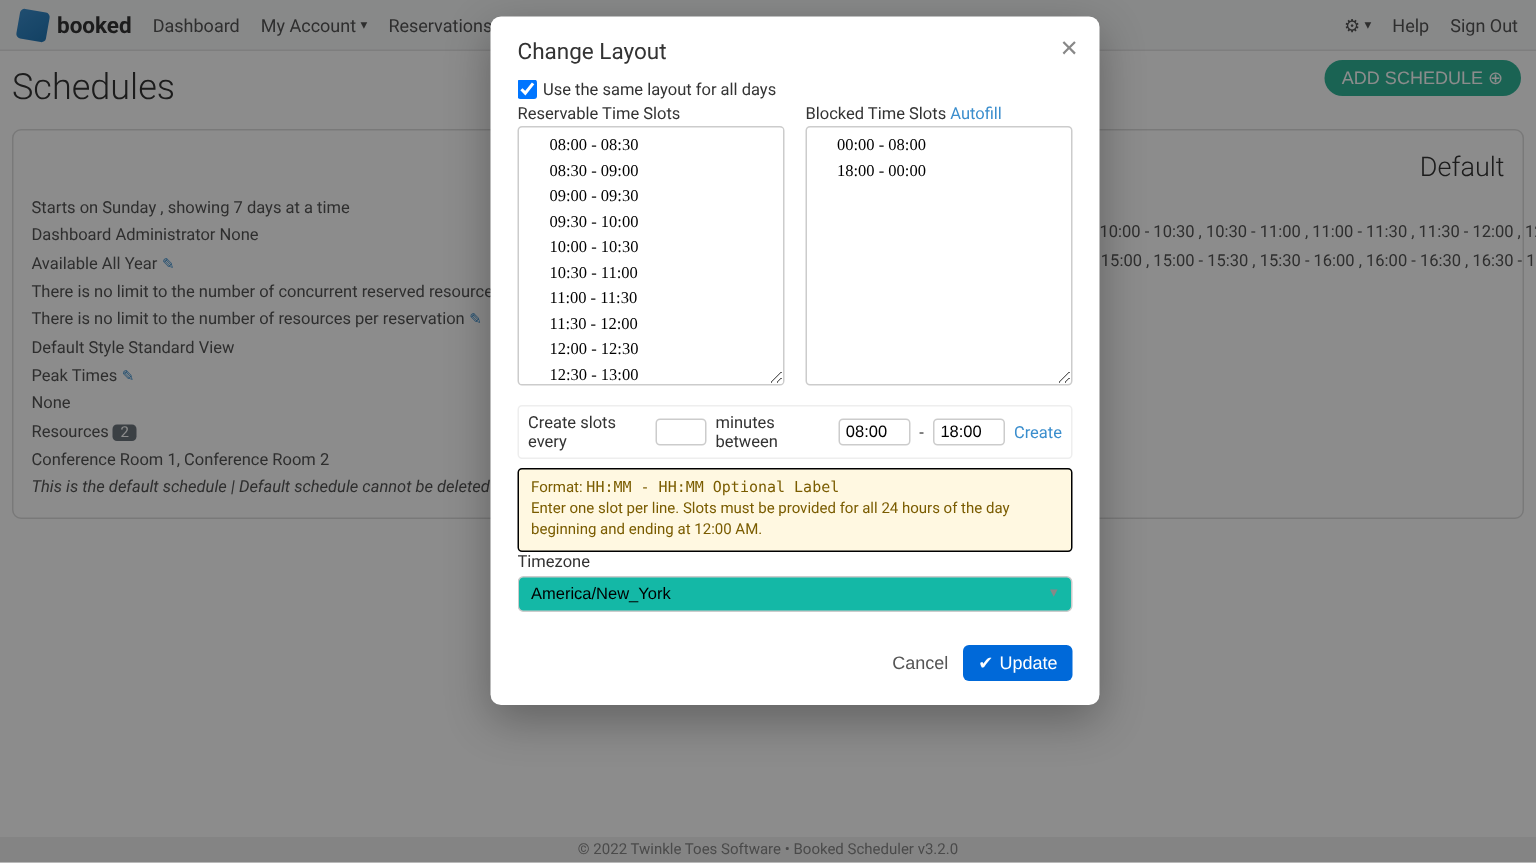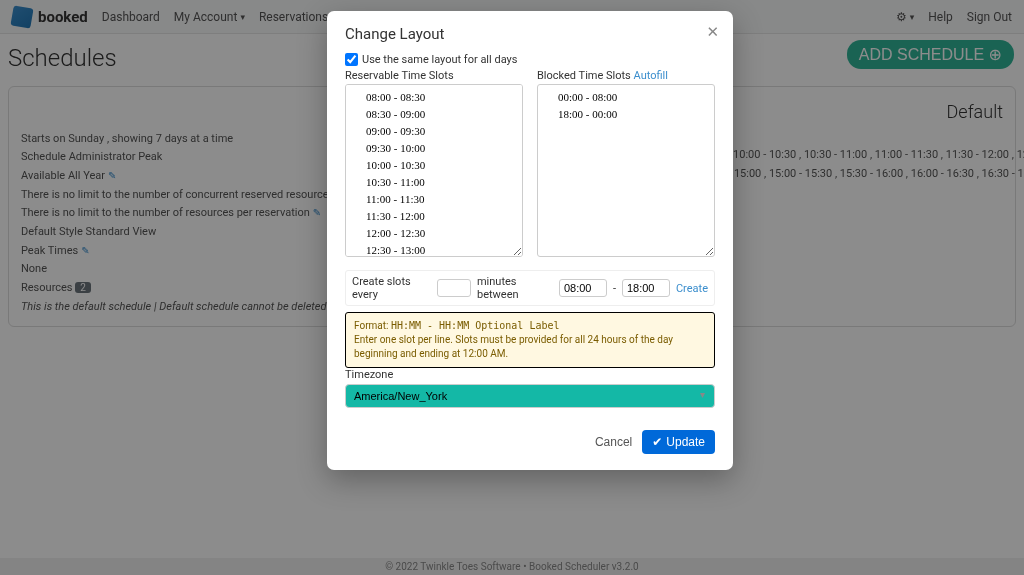--- a/index.html
+++ b/index.html
@@ -6,21 +6,21 @@
 body { font-family: -apple-system, BlinkMacSystemFont, "Segoe UI", Roboto, Arial, sans-serif; font-size: 13px; color: #333; background: #fff; width: 1024px; height: 575px; overflow: hidden; position: relative; }
 .navbar { background: #f8f9fa; border-bottom: 1px solid #e5e5e5; height: 34px; display: flex; align-items: center; padding: 0 12px; font-size: 12px; }
 .logo { display: flex; align-items: center; font-weight: bold; color: #333; font-size: 15px; margin-right: 14px; }
 .logo-icon { width: 20px; height: 20px; background: linear-gradient(135deg, #3b8ecd, #2277b5); border-radius: 3px; margin-right: 6px; transform: rotate(10deg); }
 .nav-item { margin-right: 14px; color: #555; cursor: pointer; display: flex; align-items: center; gap: 3px; }
 .nav-right { margin-left: auto; display: flex; align-items: center; gap: 14px; }
 .nav-right .nav-item { margin-right: 0; }
 .caret { font-size: 9px; }
 .page-content { padding: 10px 8px; }
 .page-title { font-size: 24px; font-weight: 300; color: #333; }
-.add-btn { position: absolute; right: 10px; top: 40px; background: #30b598; color: #fff; border: none; border-radius: 14px; padding: 5px 12px; font-size: 16px; cursor: pointer; }
+.add-btn { position: absolute; right: 10px; top: 40px; background: #30b598; color: #fff; border: none; border-radius: 14px; padding: 5px 12px; font-size: 12px; cursor: pointer; }
 .card { border: 1px solid #ddd; border-radius: 6px; margin-top: 14px; padding: 10px 12px; font-size: 11px; color: #555; line-height: 1.7; }
 .schedule-name { font-size: 18px; font-weight: 300; color: #333; margin-bottom: 2px; text-align: right; }
 .link { color: #3b8ecd; cursor: pointer; }
 .italic { font-style: italic; }
 .badge { background: #6c757d; color: #fff; border-radius: 3px; padding: 0 5px; font-size: 10px; }
 .editicon { color: #3b8ecd; cursor: pointer; margin-left: 3px; font-size: 10px; }
 .backslots { position: absolute; left: 698px; top: 146px; font-size: 11px; color: #555; line-height: 1.7; white-space: nowrap; }
 .overlay { position: absolute; inset: 0; background: rgba(0,0,0,0.45); }
 .modal { position: absolute; left: 327px; top: 11px; width: 406px; background: #fff; border-radius: 7px; box-shadow: 0 10px 30px rgba(0,0,0,0.3); padding: 14px 18px 16px; font-size: 11px; }
 .modal-title { font-size: 15px; font-weight: 400; margin-bottom: 10px; }
@@ -82,28 +82,29 @@
   </div>
 </div>
 
 <div class="page-content">
   <div class="page-title">Schedules</div>
   <button class="add-btn"><span>ADD SCHEDULE</span> ⊕</button>
 
   <div class="card">
     <div class="schedule-name">Default</div>
     <div>Starts on Sunday , showing 7 days at a time</div>
-    <div>Schedule Administrator Peak</div>
+    <div>Dashboard Administrator None</div>
     <div><span>Available All Year</span><span class="editicon">✎</span></div>
     <div><span>There is no limit to the number of concurrent reserved resources</span><span class="editicon">✎</span></div>
     <div><span>There is no limit to the number of resources per reservation</span><span class="editicon">✎</span></div>
     <div>Default Style Standard View</div>
     <div><span>Peak Times</span><span class="editicon">✎</span></div>
     <div>None</div>
     <div><span>Resources</span> <span class="badge">2</span></div>
+    <div>Conference Room 1, Conference Room 2</div>
     <div>
       <span class="italic">This is the default schedule</span>
       <span class="italic"> | </span>
       <span class="italic">Default schedule cannot be deleted</span>
       <span> | </span>
       <span class="link">Show to public (RSS, iCale</span>
     </div>
   </div>
 </div>
 

